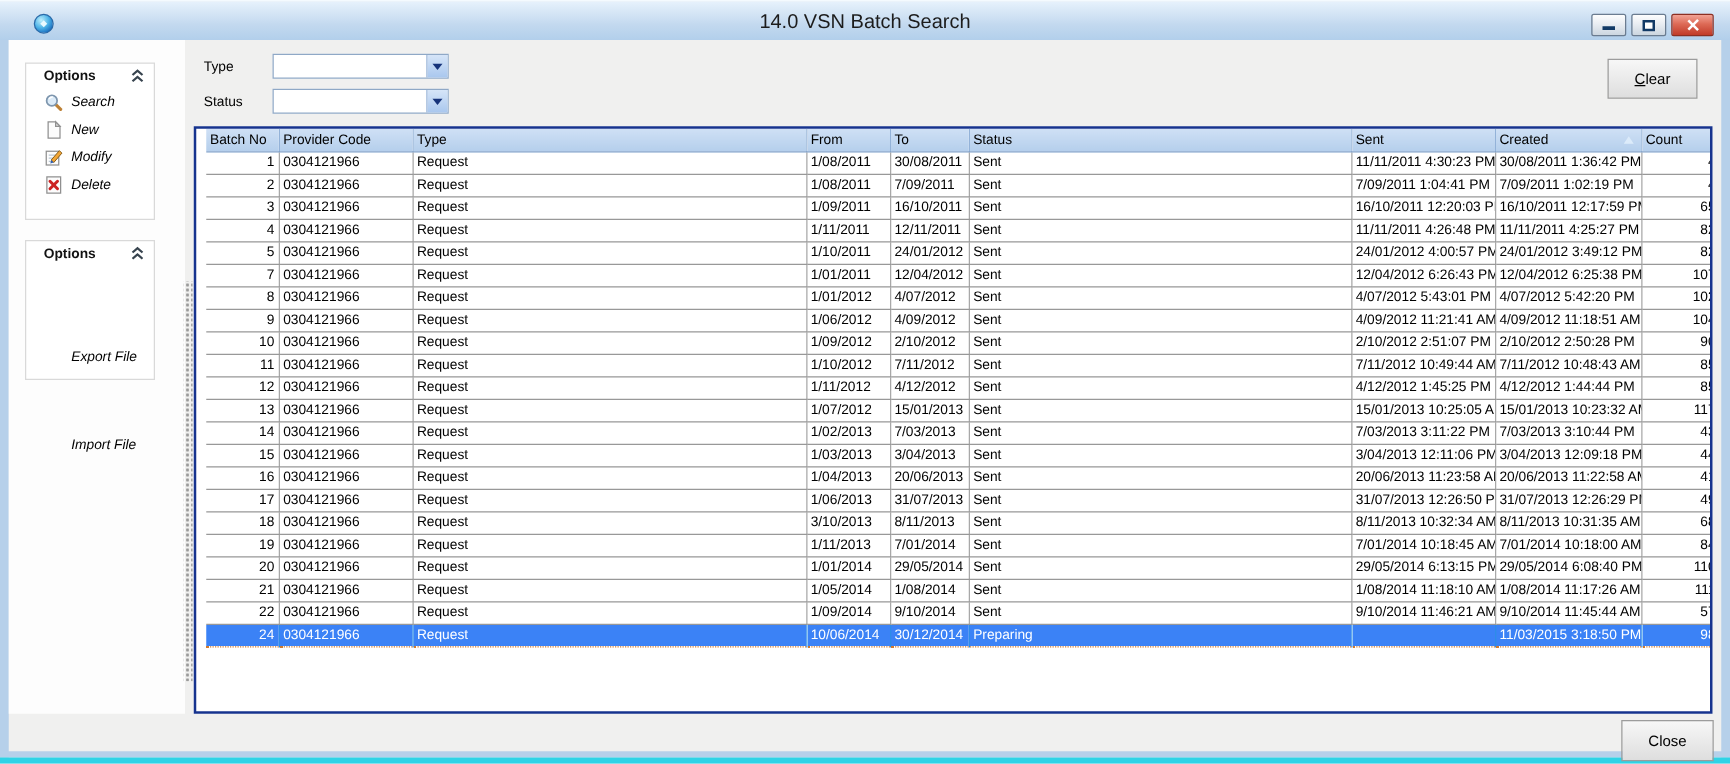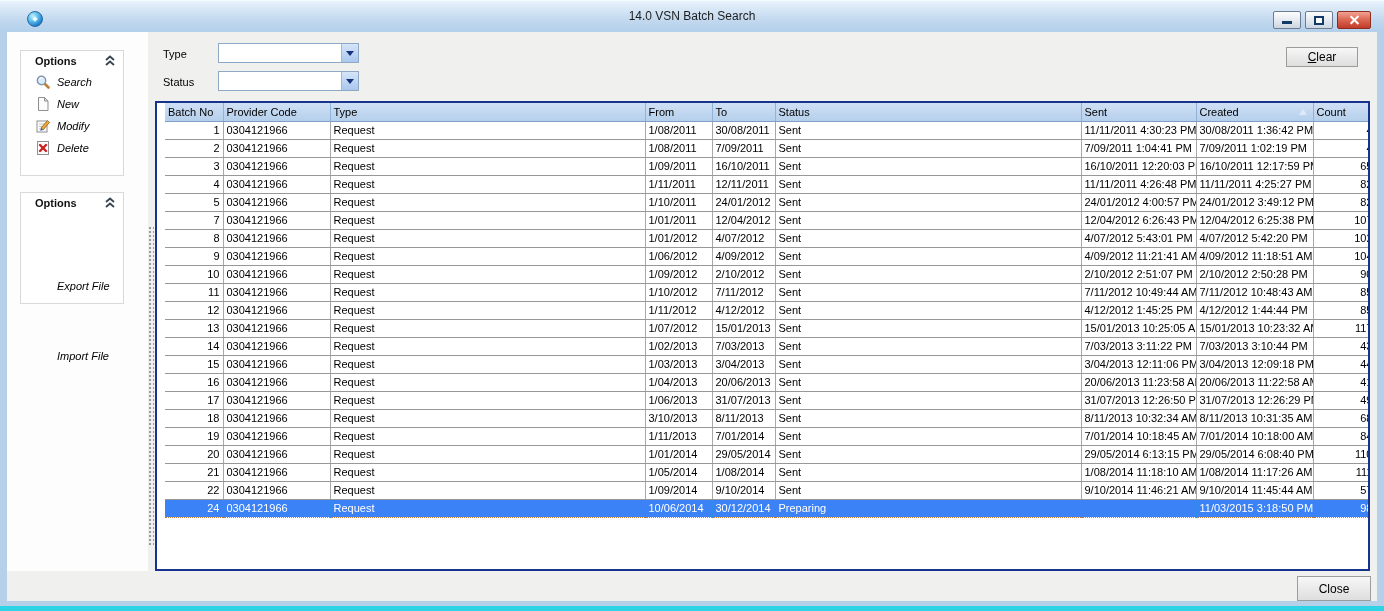--- a/index.html
+++ b/index.html
@@ -8,21 +8,21 @@
   .window { position:relative; width:1384px; height:611px; background:#f0f0ef; overflow:hidden; }
 
   
   .titlebar { position:absolute; left:0; top:0; width:1384px; height:32px;
     background:linear-gradient(#e7f2fc, #c3d9ef 60%, #b2cfeb); border-top:1px solid #f4fafe; }
   .app-icon { position:absolute; left:27px; top:10px; width:16px; height:16px; border-radius:50%;
     background:radial-gradient(circle at 35% 30%, #bfeffc, #4fb4e8 45%, #1a6fc0 80%, #0c4e92);
     border:1px solid #2a6aa8; }
   .app-icon::after { content:""; position:absolute; left:5px; top:5px; width:4px; height:4px;
     background:#eafaff; transform:rotate(45deg); }
-  .title { position:absolute; left:0; top:8px; width:100%; text-align:center; font-size:12px; color:#1c1c1c; }
+  .title { position:absolute; left:0; top:8px; width:100%; text-align:center; font-size:16px; color:#1c1c1c; }
   .win-controls { position:absolute; right:13px; top:10px; display:flex; gap:4px; }
   .winbtn { width:28px; height:18px; border:1px solid #6b7c90; border-radius:2px; position:relative;
     background:linear-gradient(#fdfdfd,#e9edf2 45%,#ccd6e0); }
   .winbtn.close { width:34px; border-color:#8c2f22;
     background:linear-gradient(#f2a294,#dd6a56 45%,#c13b29); }
   .glyph-min { position:absolute; left:8px; bottom:4px; width:10px; height:3px; background:#123a66; }
   .glyph-restore { position:absolute; left:8px; top:4px; width:10px; height:9px; border:2px solid #123a66; background:#fff; }
   .glyph-x { position:absolute; left:50%; top:50%; width:11px; height:11px; transform:translate(-50%,-50%); }
   .glyph-x::before, .glyph-x::after { content:""; position:absolute; left:5px; top:0; width:2.4px; height:11px; background:#fff; }
   .glyph-x::before { transform:rotate(45deg);} .glyph-x::after { transform:rotate(-45deg);}
@@ -48,22 +48,22 @@
   
   .filter-label { position:absolute; font-size:11px; color:#000; }
   .combo { position:absolute; width:141px; height:20px; background:#fff; border:1px solid #8fa8c6; display:flex; }
   .combo-text { flex:1; }
   .combo-btn { width:17px; height:100%; background:linear-gradient(#d6e5f8,#a9c7ee); border-left:1px solid #9db8da;
     display:flex; align-items:center; justify-content:center; }
   .combo-arrow { width:0; height:0; border-left:4px solid transparent; border-right:4px solid transparent; border-top:5px solid #16337a; }
 
   .push-btn { position:absolute; border:1px solid #9c9c9c; background:linear-gradient(#f7f7f7,#e8e8e8 60%,#dedede);
     font-family:"Liberation Sans", sans-serif; font-size:12px; color:#000; text-align:center; cursor:pointer; }
-  .btn-clear { left:1286px; top:47px; width:72px; height:20px; }
-  .btn-close { left:1297px; top:576px; width:74px; height:25px; }
+  .btn-clear { left:1286px; top:47px; width:72px; height:32px; }
+  .btn-close { left:1297px; top:576px; width:74px; height:33px; }
   .accel { text-decoration:underline; }
 
   
   .grid-wrap { position:absolute; left:155px; top:101px; width:1215px; height:470px;
     border:2px solid #16338e; background:#fff; overflow:hidden; }
   table.grid { border-collapse:collapse; table-layout:fixed; width:1211px;margin-left:8px; }
   table.grid th, table.grid td { overflow:hidden; white-space:nowrap; height:18px; padding:0 3px; font-size:11px; font-weight:normal; }
   table.grid thead th { background:linear-gradient(#cfe0f5,#b5cfec); border-right:1px solid #93b2d8; border-bottom:1px solid #7d9fc9;
     text-align:left; position:relative; cursor:pointer; }
   table.grid td { border-right:1px solid #a8a8a8; border-bottom:1px solid #989898; }

